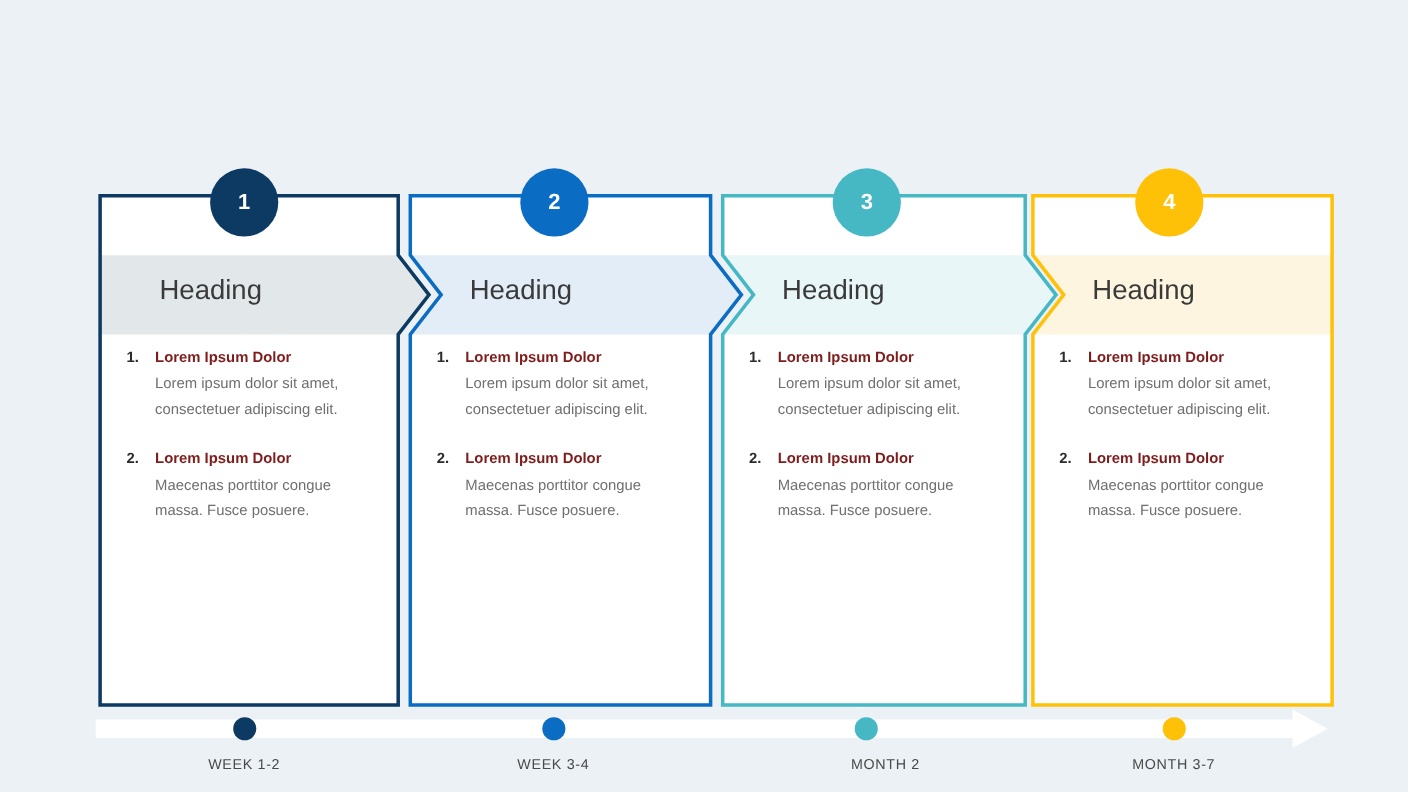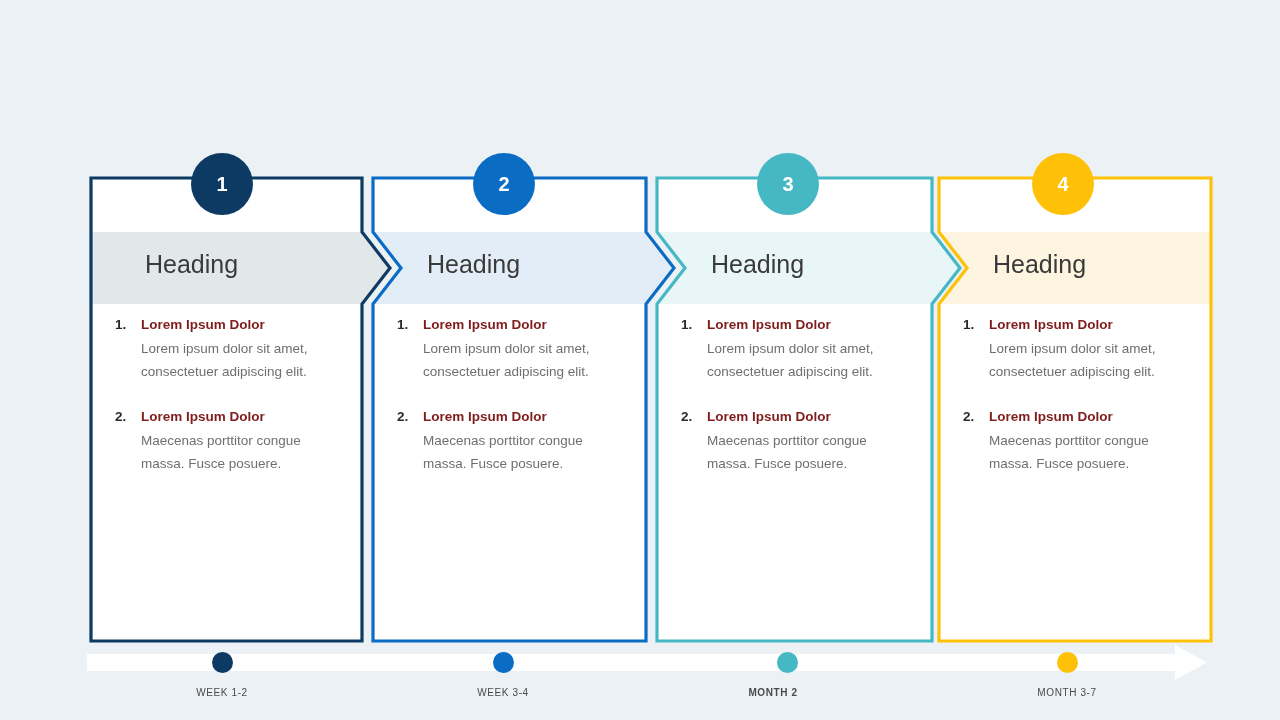--- a/index.html
+++ b/index.html
@@ -133,21 +133,21 @@
   .tl-dot {
     position: absolute;
     width: 21px;
     height: 21px;
     border-radius: 50%;
     top: 652px;
   }
   .tl-label {
     position: absolute;
     top: 687px;
-    font-size: 10px;
+    font-size: 13px;
     letter-spacing: 0.6px;
     color: #4a4a4a;
     text-align: right;
     white-space: nowrap;
     transform: translateX(-50%);
   }
 </style>
 </head>
 <body style="background: rgb(235, 241, 244);">
 
@@ -259,16 +259,16 @@
 
 <div class="badge" style="left: 191px; background: rgb(13, 58, 99);">1</div>
     <div class="badge" style="left: 473px; background: rgb(11, 108, 196);">2</div>
     <div class="badge" style="left: 757px; background: rgb(69, 184, 196);">3</div>
     <div class="badge" style="left: 1032px; background: rgb(255, 193, 7);">4</div>
     <div class="tl-dot" style="left: 212px; background: rgb(13, 58, 99);"></div>
     <div class="tl-label" style="left: 222px;">WEEK 1-2</div>
     <div class="tl-dot" style="left: 493px; background: rgb(11, 108, 196);"></div>
     <div class="tl-label" style="left: 503px;">WEEK 3-4</div>
     <div class="tl-dot" style="left: 777px; background: rgb(69, 184, 196);"></div>
-    <div class="tl-label" style="left: 773px; font-weight: bold;">MONTH 2</div>
+    <div class="tl-label" style="left: 805px;">MONTH 2</div>
     <div class="tl-dot" style="left: 1057px; background: rgb(255, 193, 7);"></div>
     <div class="tl-label" style="left: 1067px;">MONTH 3-7</div>
   </div>
 
 </body></html>

